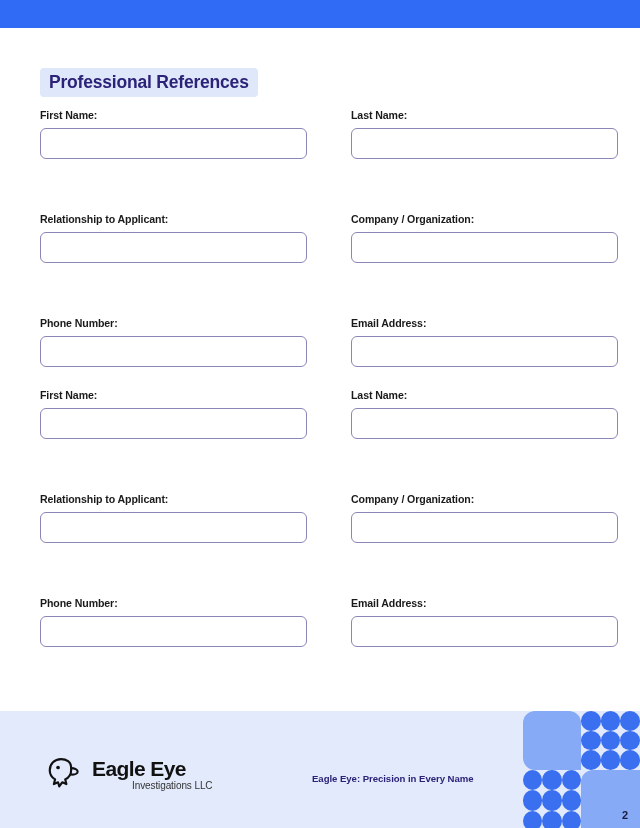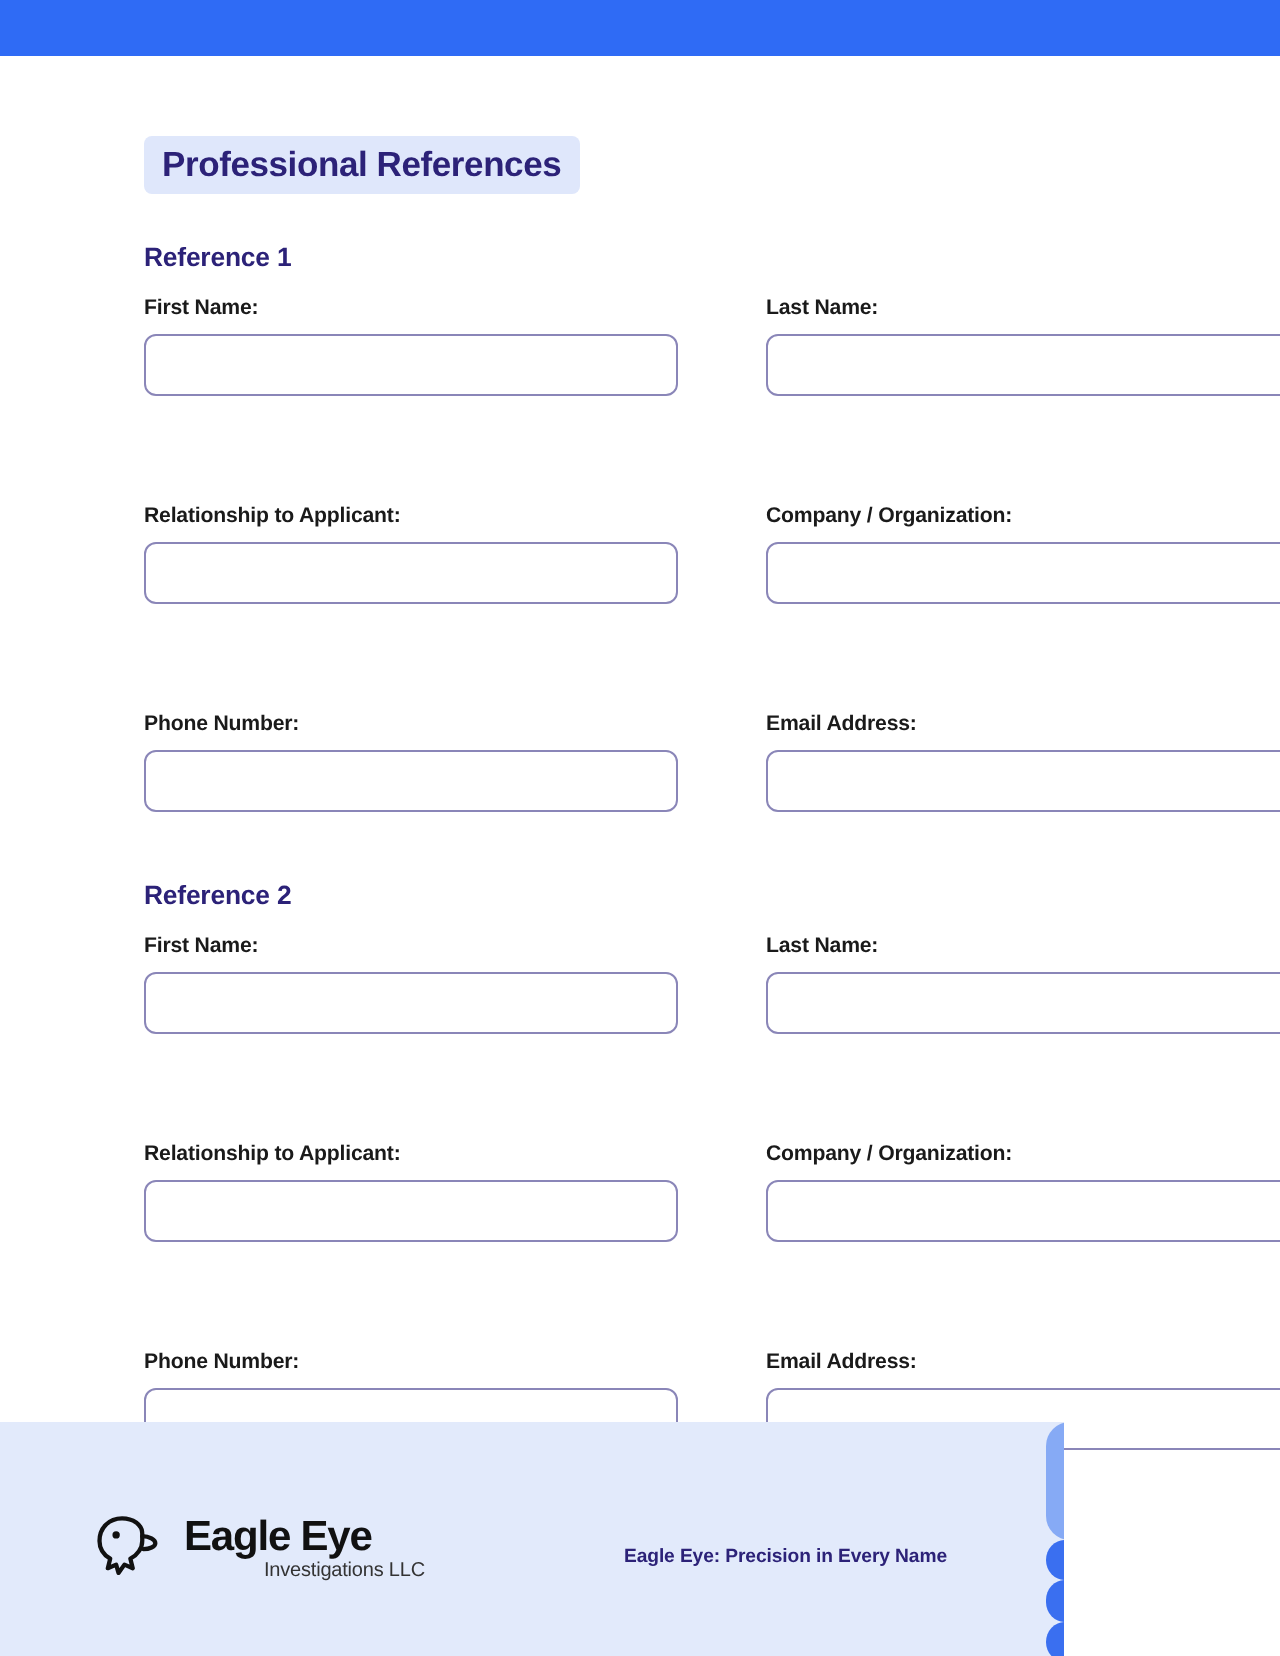--- a/index.html
+++ b/index.html
@@ -31,21 +31,20 @@
   }
 
   
   .content {
     position: absolute;
     top: 28px; left: 0;
     width: 520px;
     height: 683px;
     box-sizing: border-box;
     padding: 0 40px;
-    margin-left: 32px;
   }
 
   .section-title-wrap {
     margin-top: 40px;
   }
   .section-title {
     display: inline-block;
     background: #dfe7fb;
     color: #2c2278;
     font-size: 17.5px;
@@ -104,21 +103,21 @@
     font-size: 11px;
     color: #1a1a1a;
     padding: 0 8px;
   }
 
   
   .footer {
     position: absolute;
     left: 0;
     top: 711px;
-    width: 532px;
+    width: 640px;
     height: 117px;
     background: #e2eafb;
     overflow: hidden;
   }
   .logo-block {
     position: absolute;
     left: 45px;
     top: 44px;
     display: flex;
     align-items: center;
@@ -207,21 +206,20 @@
 
   <div class="top-bar"></div>
 
   <div class="content">
 
     <div class="section-title-wrap">
       <span class="section-title">Professional References</span>
     </div>
 
 
-    <div class="sub-title">Reference 1</div>
     <div class="field-grid">
       <div class="field">
         <label class="field-label">First Name:</label>
         <input class="field-input" type="text" value="" style="">
       </div>
       <div class="field">
         <label class="field-label">Last Name:</label>
         <input class="field-input" type="text" value="" style="">
       </div>
       <div class="field">
@@ -235,21 +233,20 @@
       <div class="field">
         <label class="field-label">Phone Number:</label>
         <input class="field-input" type="text" value="" style="">
       </div>
       <div class="field">
         <label class="field-label">Email Address:</label>
         <input class="field-input" type="text" value="" style="">
       </div>
     </div>
 
-    <div class="sub-title">Reference 2</div>
     <div class="field-grid">
       <div class="field">
         <label class="field-label">First Name:</label>
         <input class="field-input" type="text" value="" style="">
       </div>
       <div class="field">
         <label class="field-label">Last Name:</label>
         <input class="field-input" type="text" value="" style="">
       </div>
       <div class="field">

